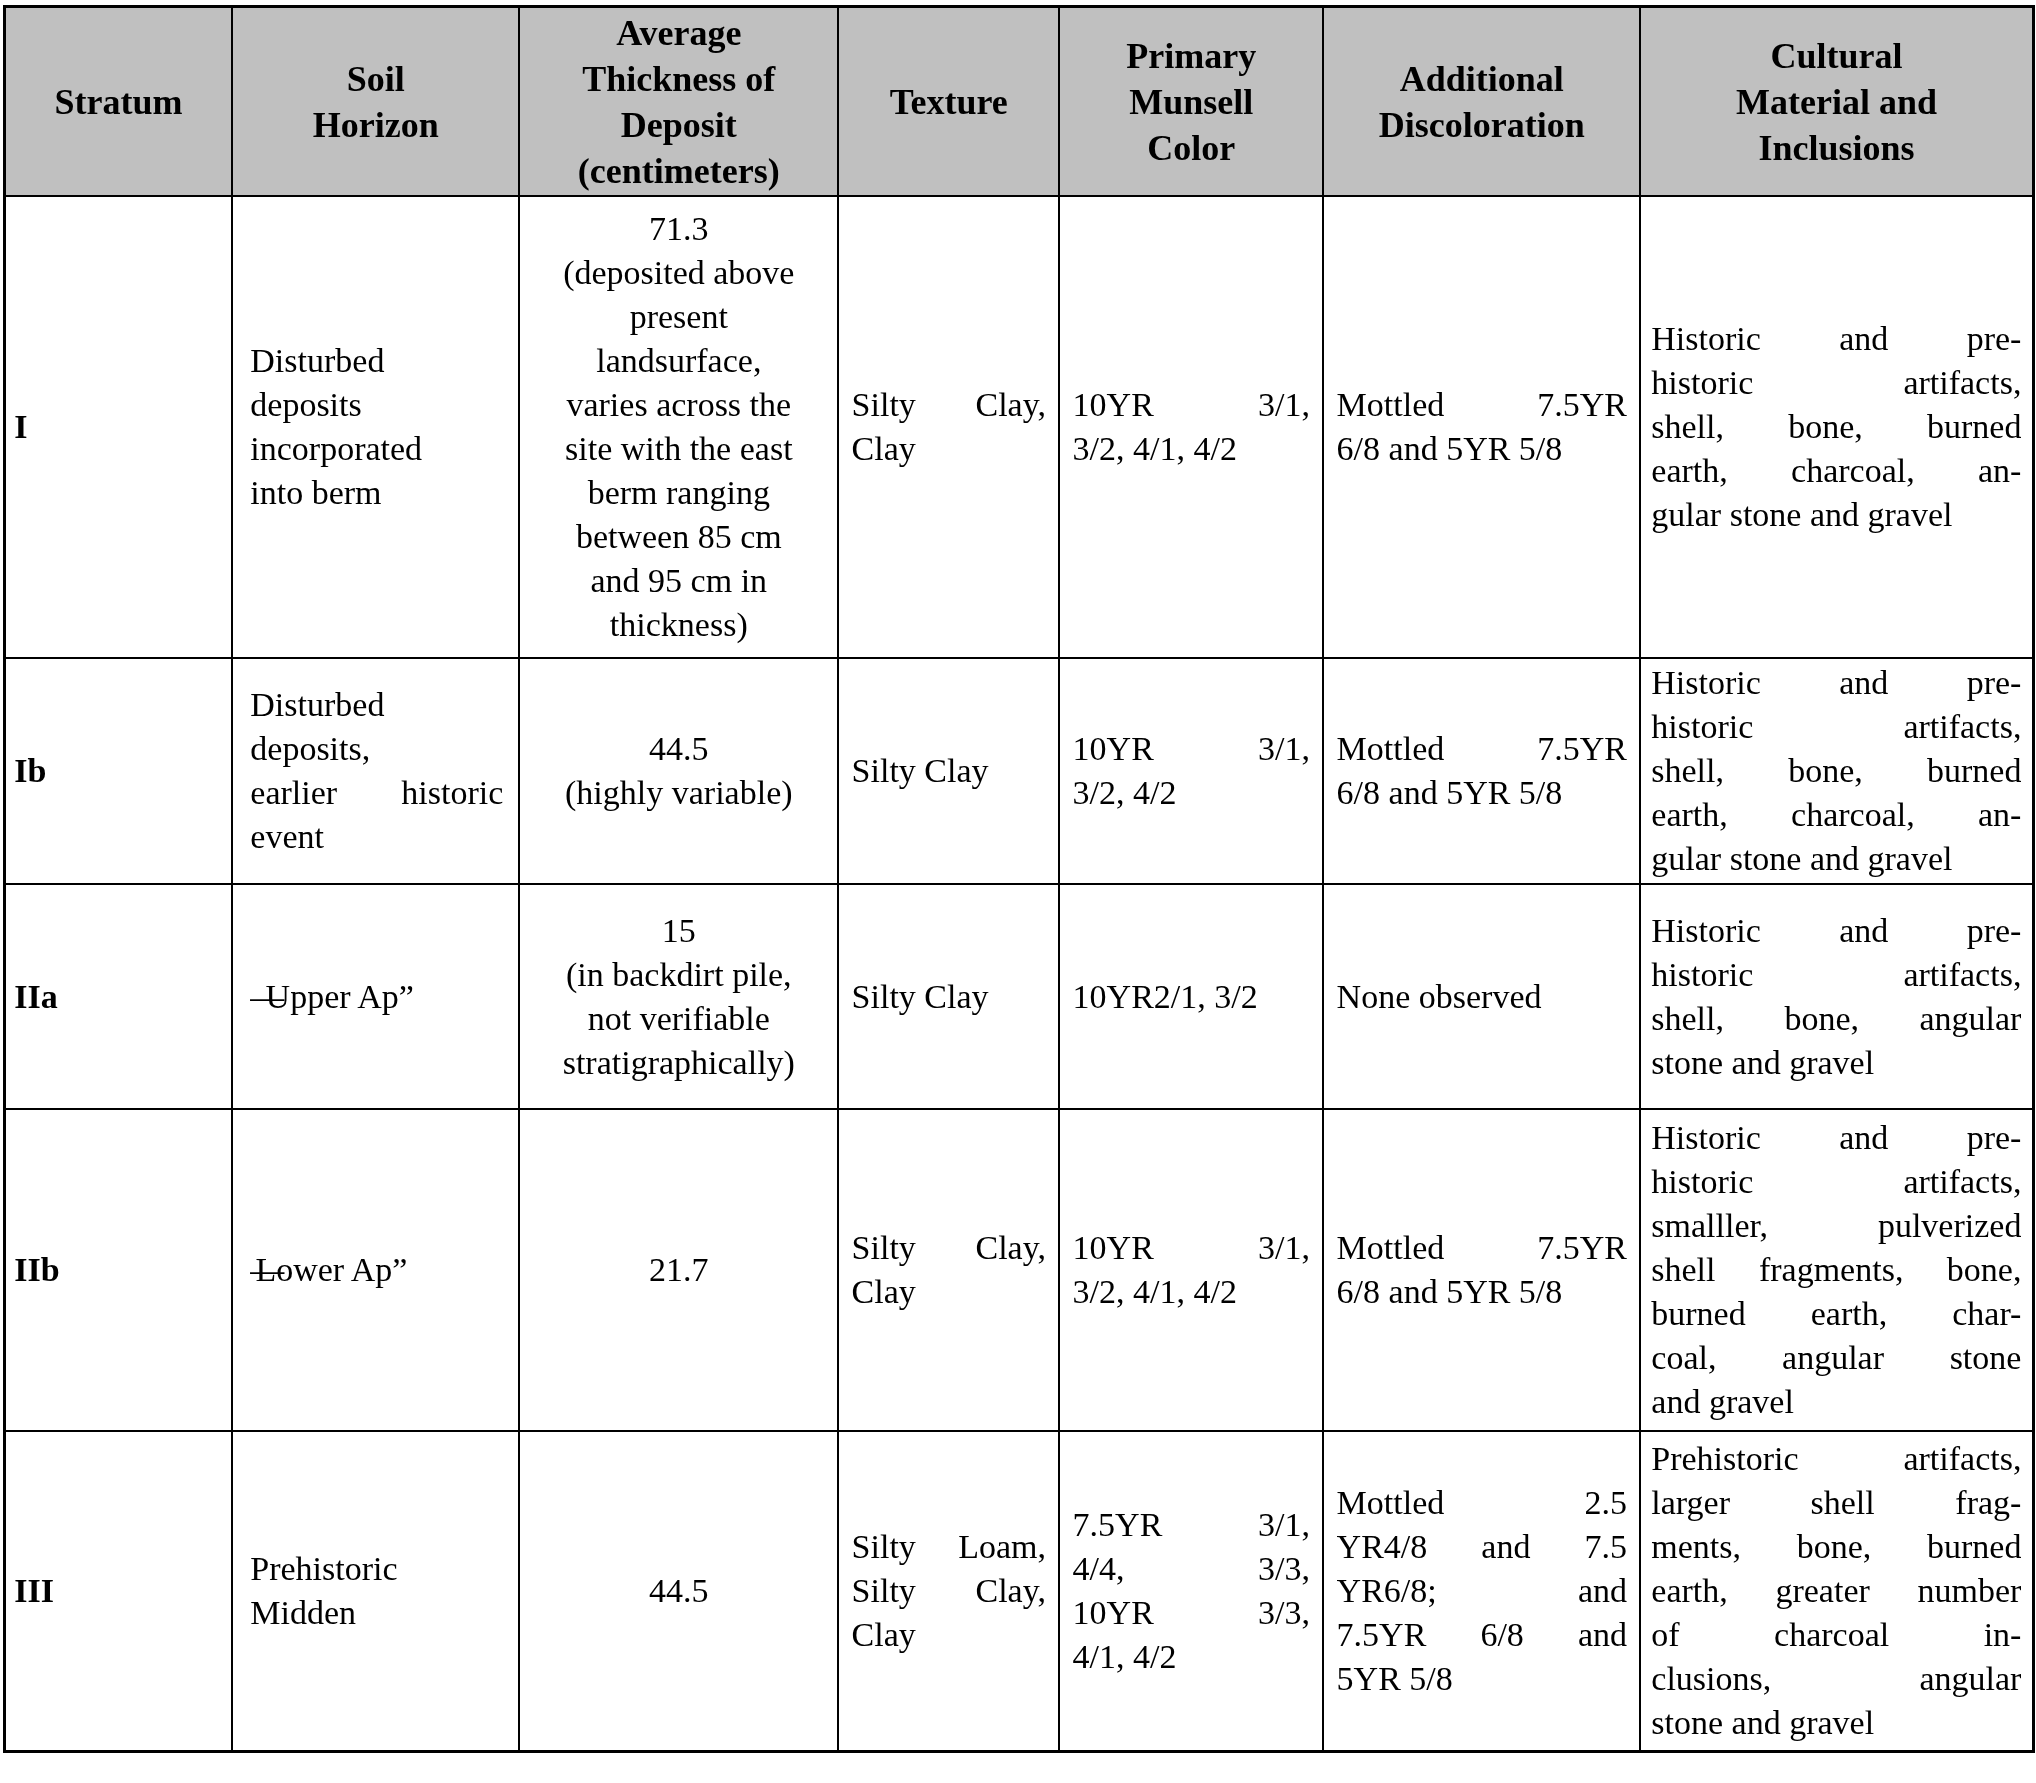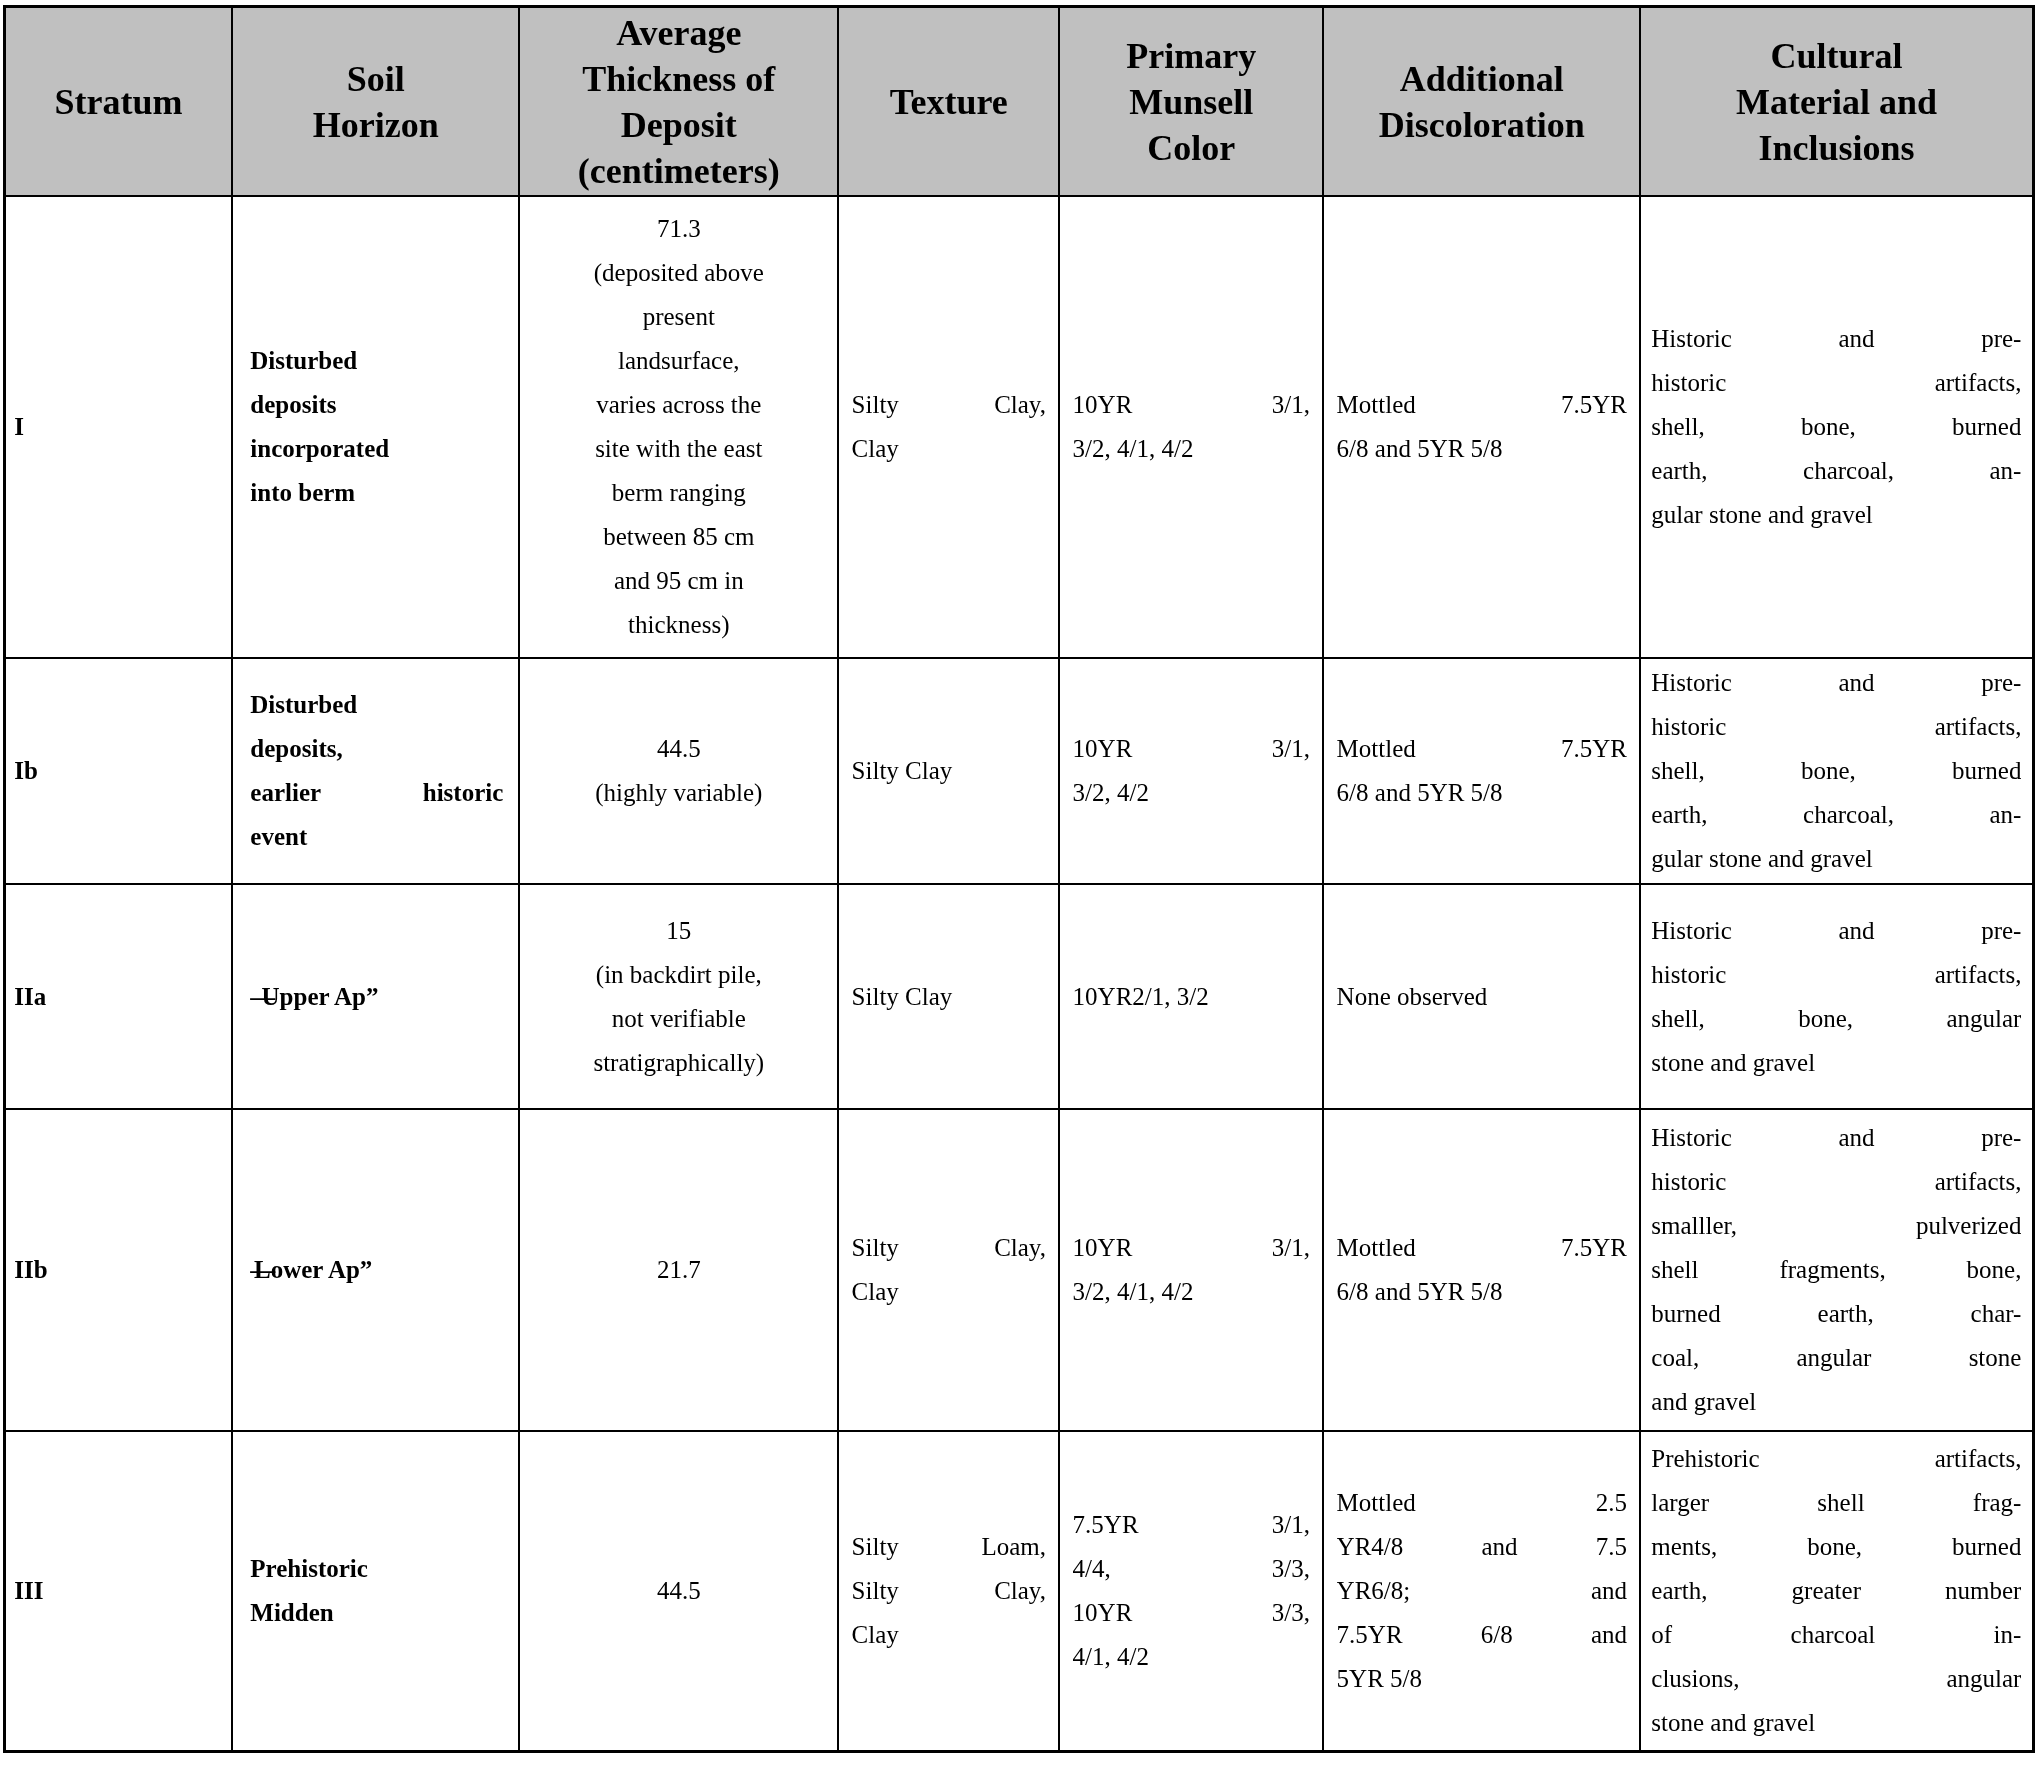--- a/index.html
+++ b/index.html
@@ -21,34 +21,34 @@
     border-collapse:collapse;
     table-layout:fixed;
     width:2029px;
     margin:4.7px 0 0 2.8px;
     border:3.8px solid var(--border-color);
   }
   th,td{
     border:2.8px solid var(--border-color);
     vertical-align:middle;
     padding:1.9px 12.3px;
-    font-size:25px;
+    font-size:34px;
     line-height:var(--lh);
     overflow:hidden;
   }
   thead th{
     background:var(--header-bg);
     font-weight:bold;
     font-size:36px;
     line-height:46px;
     text-align:center;
     padding:1.9px 7.6px;
   }
   td:nth-child(1){padding-left:8.5px;padding-right:5.7px;}
-  td:nth-child(2){padding-left:17px;padding-right:15px;font-weight:bold;}
+  td:nth-child(2){padding-left:17px;padding-right:15px;}
   td:nth-child(7){padding-left:10px;padding-right:10.4px;margin-top:48px;}
   td.bold{font-weight:bold;}
   .line{display:block;text-align:left;}
   .line.c{text-align:center;}
   .line.j{
     text-align:justify;
     text-align-last:justify;
     height:var(--lh);
     overflow:hidden;
   }

